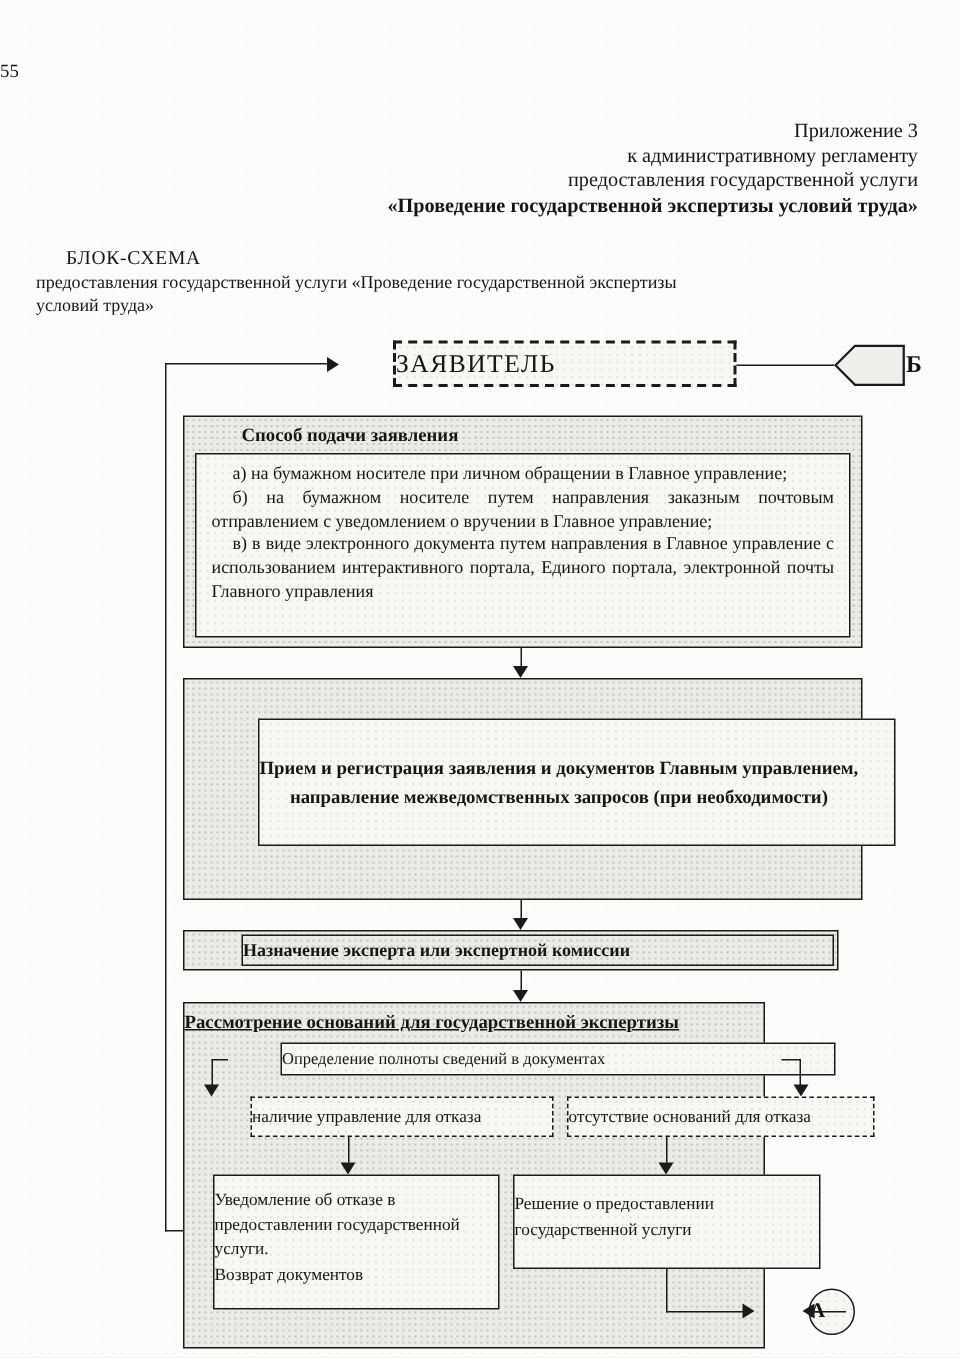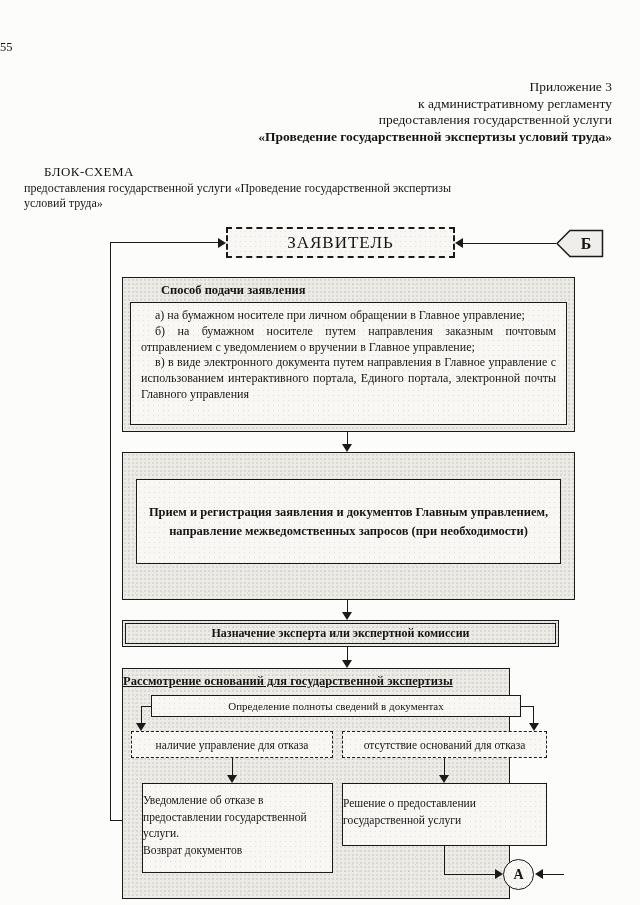--- a/index.html
+++ b/index.html
@@ -26,21 +26,21 @@
   }
   .box  { position:absolute; border:1.4px solid #1a1a1a; }
   .dash { border-style:dashed; }
   .hline, .vline { position:absolute; background:#1a1a1a; }
   .hline { height:1.4px; }
   .vline { width:1.4px; }
   .arr { position:absolute; width:0; height:0; }
   .arr-down  { border-left:5px solid transparent; border-right:5px solid transparent; border-top:8px solid #1a1a1a; }
   .arr-right { border-top:5px solid transparent; border-bottom:5px solid transparent; border-left:8px solid #1a1a1a; }
   .arr-left  { border-top:5px solid transparent; border-bottom:5px solid transparent; border-right:8px solid #1a1a1a; }
-  .flex-c { display:flex; align-items:center; justify-content:center; text-align:center; }
+  .flex-c { display:flex; align-items:center; justify-content:flex-start; text-align:center;margin-left:36px; }
   .preline { white-space:pre-line; }
   .bold { font-weight:bold; }
   .center { text-align:left; }
 </style>
 </head>
 <body>
 
 <div class="page">
 
   <div style="position:absolute;left:0;right:0;top:40px;font-size:12.5px;" class="center">55</div>

